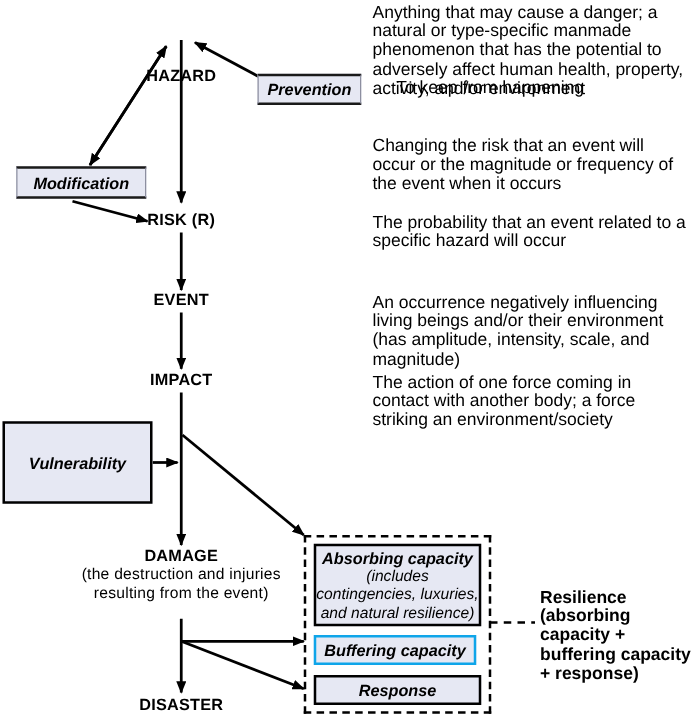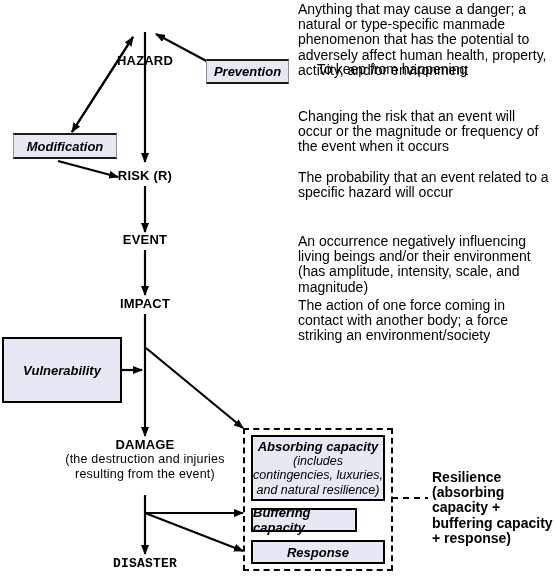--- a/index.html
+++ b/index.html
@@ -154,40 +154,40 @@
 
   <div class="node-label" style="left:105px; top:297px; width:80px;">
     <span>IMPACT</span>
   </div>
 
   <div class="node-label" style="left:65px; top:438px; width:160px;">
     <span>DAMAGE</span>
     <div class="node-sub">(the destruction and injuries resulting from the event)</div>
   </div>
 
-  <div class="node-label" style="left:95px; top:557px; width:100px;font-family:Liberation Mono, monospace;">
+  <div class="node-label" style="left:95px; top:557px; width:100px;">
     <span>DISASTER</span>
   </div>
 
   <div class="lined-box" style="left:206px; top:59px; width:83px; height:25px;">
     <span>Prevention</span>
   </div>
 
   <div class="lined-box" style="left:13px; top:133px; width:104px; height:26px;">
     <span>Modification</span>
   </div>
 
   <div class="dashed-group" style="left:243px; top:428px; width:150px; height:143px;"></div>
 
   <div class="solid-box" style="left:251px; top:435px; width:134px; height:66px;">
     <span class="bx-title">Absorbing capacity</span>
     <span class="bx-sub">(includes contingencies, luxuries, and natural resilience)</span>
   </div>
 
-  <div class="lined-box" style="left:251px; top:508px; width:106px; height:24px; border:2px solid #000000;">
+  <div class="lined-box" style="left:251px; top:508px; width:130px; height:24px; border:2px solid #0ea5e9;">
     <span>Buffering capacity</span>
   </div>
 
   <div class="lined-box" style="left:251px; top:540px; width:134px; height:24px; border:2px solid #000;">
     <span>Response</span>
   </div>
 
   <div class="solid-box" style="left:2px; top:337px; width:120px; height:66px;text-align:right;">
     <span class="bx-title">Vulnerability</span>
   </div>

